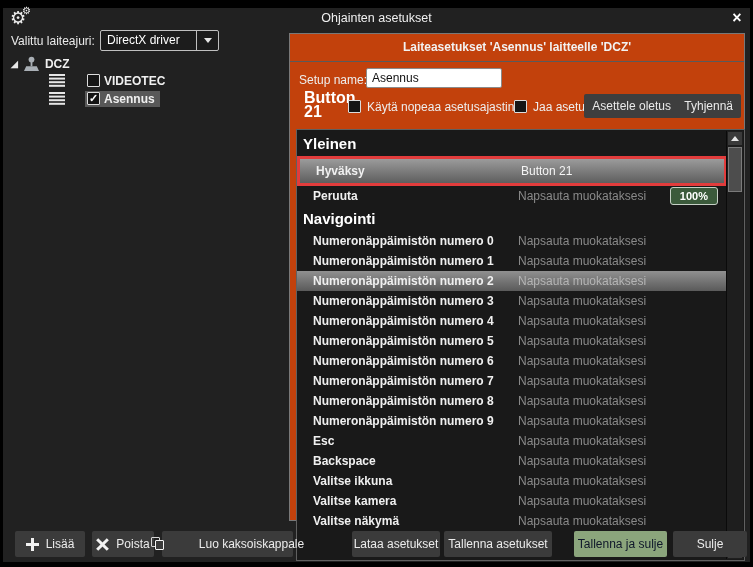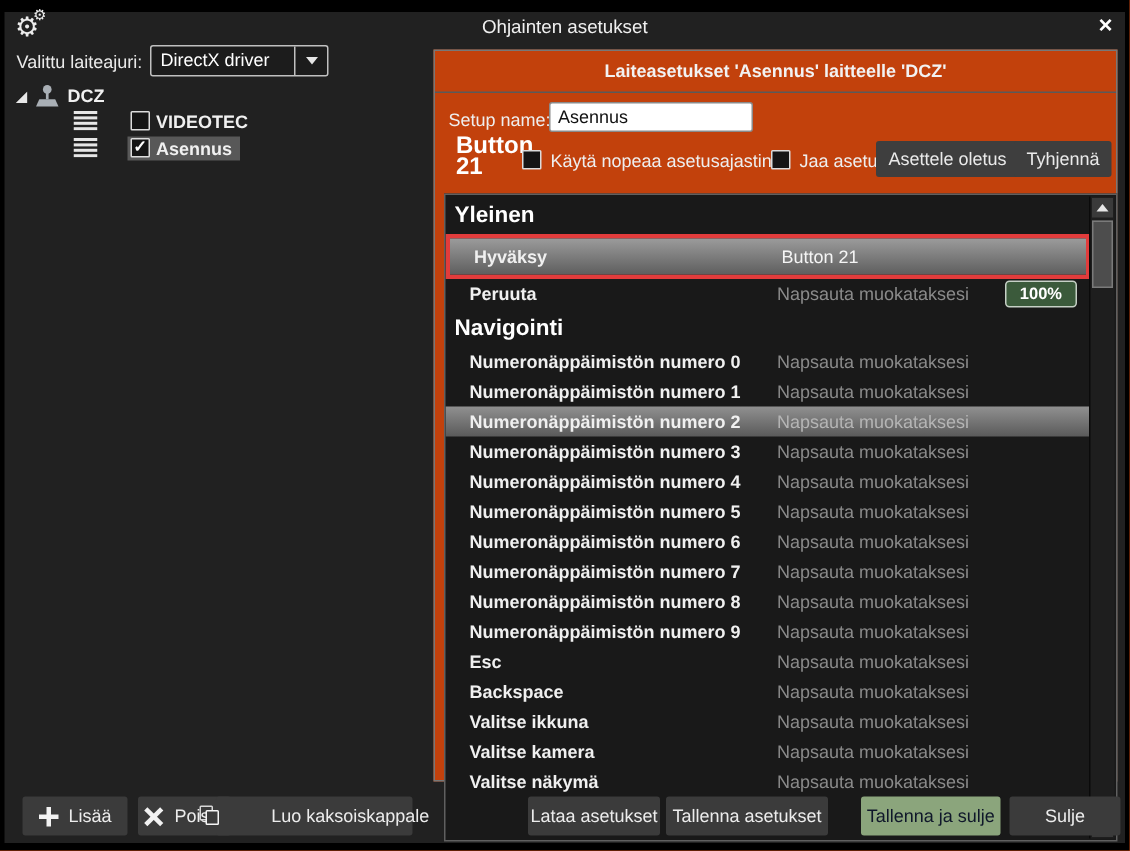--- a/index.html
+++ b/index.html
@@ -83,21 +83,21 @@
   .sb-up{top:1px;} .sb-down{bottom:1px;}
   .sb-thumb{position:absolute;left:1px;right:1px;top:16px;height:45px;box-sizing:border-box;
             background:#4d4d4d;border:1px solid #7a7a7a;}
 
   
   .footer-btn{position:absolute;top:523px;height:26px;box-sizing:border-box;background:#3b3b3b;
               border-radius:2px;display:flex;align-items:center;justify-content:center;gap:7px;
               font-size:12px;color:#ececec;cursor:default;white-space:nowrap;}
   .btn-add{left:12px;width:70px;}
   .btn-remove{left:89px;width:62px;}
-  .btn-dup{left:141px;width:131px;gap:48px;}
+  .btn-dup{left:159px;width:131px;gap:48px;}
   .btn-load{left:349px;width:88px;}
   .btn-save{left:441px;width:108px;}
   .btn-saveclose{left:571px;width:93px;background:#8ba57c;color:#0f172a;}
   .btn-close{left:670px;width:74px;}
 
   
   .plus-icon{position:relative;width:13px;height:13px;}
   .plus-icon::before{content:"";position:absolute;left:5px;top:0;width:3px;height:13px;background:#f2f2f2;}
   .plus-icon::after{content:"";position:absolute;left:0;top:5px;width:13px;height:3px;background:#f2f2f2;}
   .x-icon{position:relative;width:13px;height:13px;}

